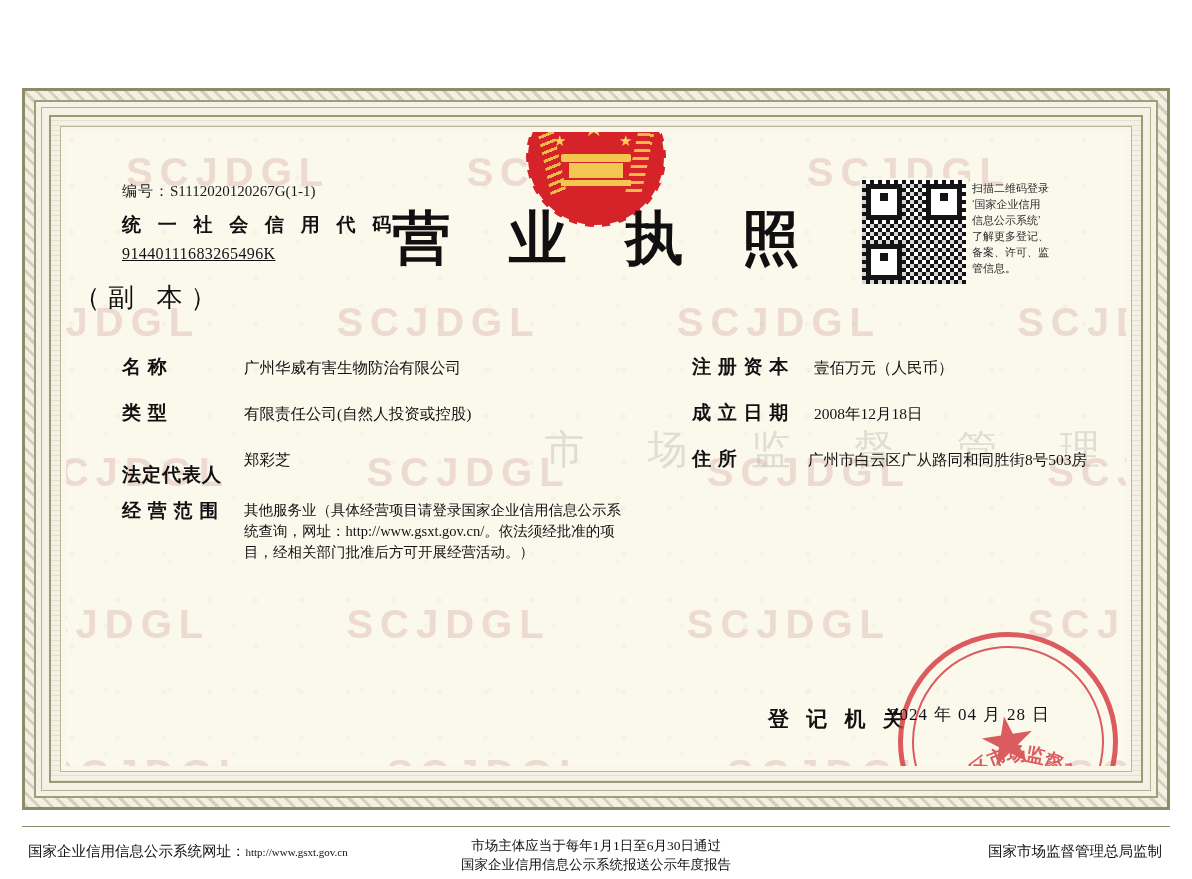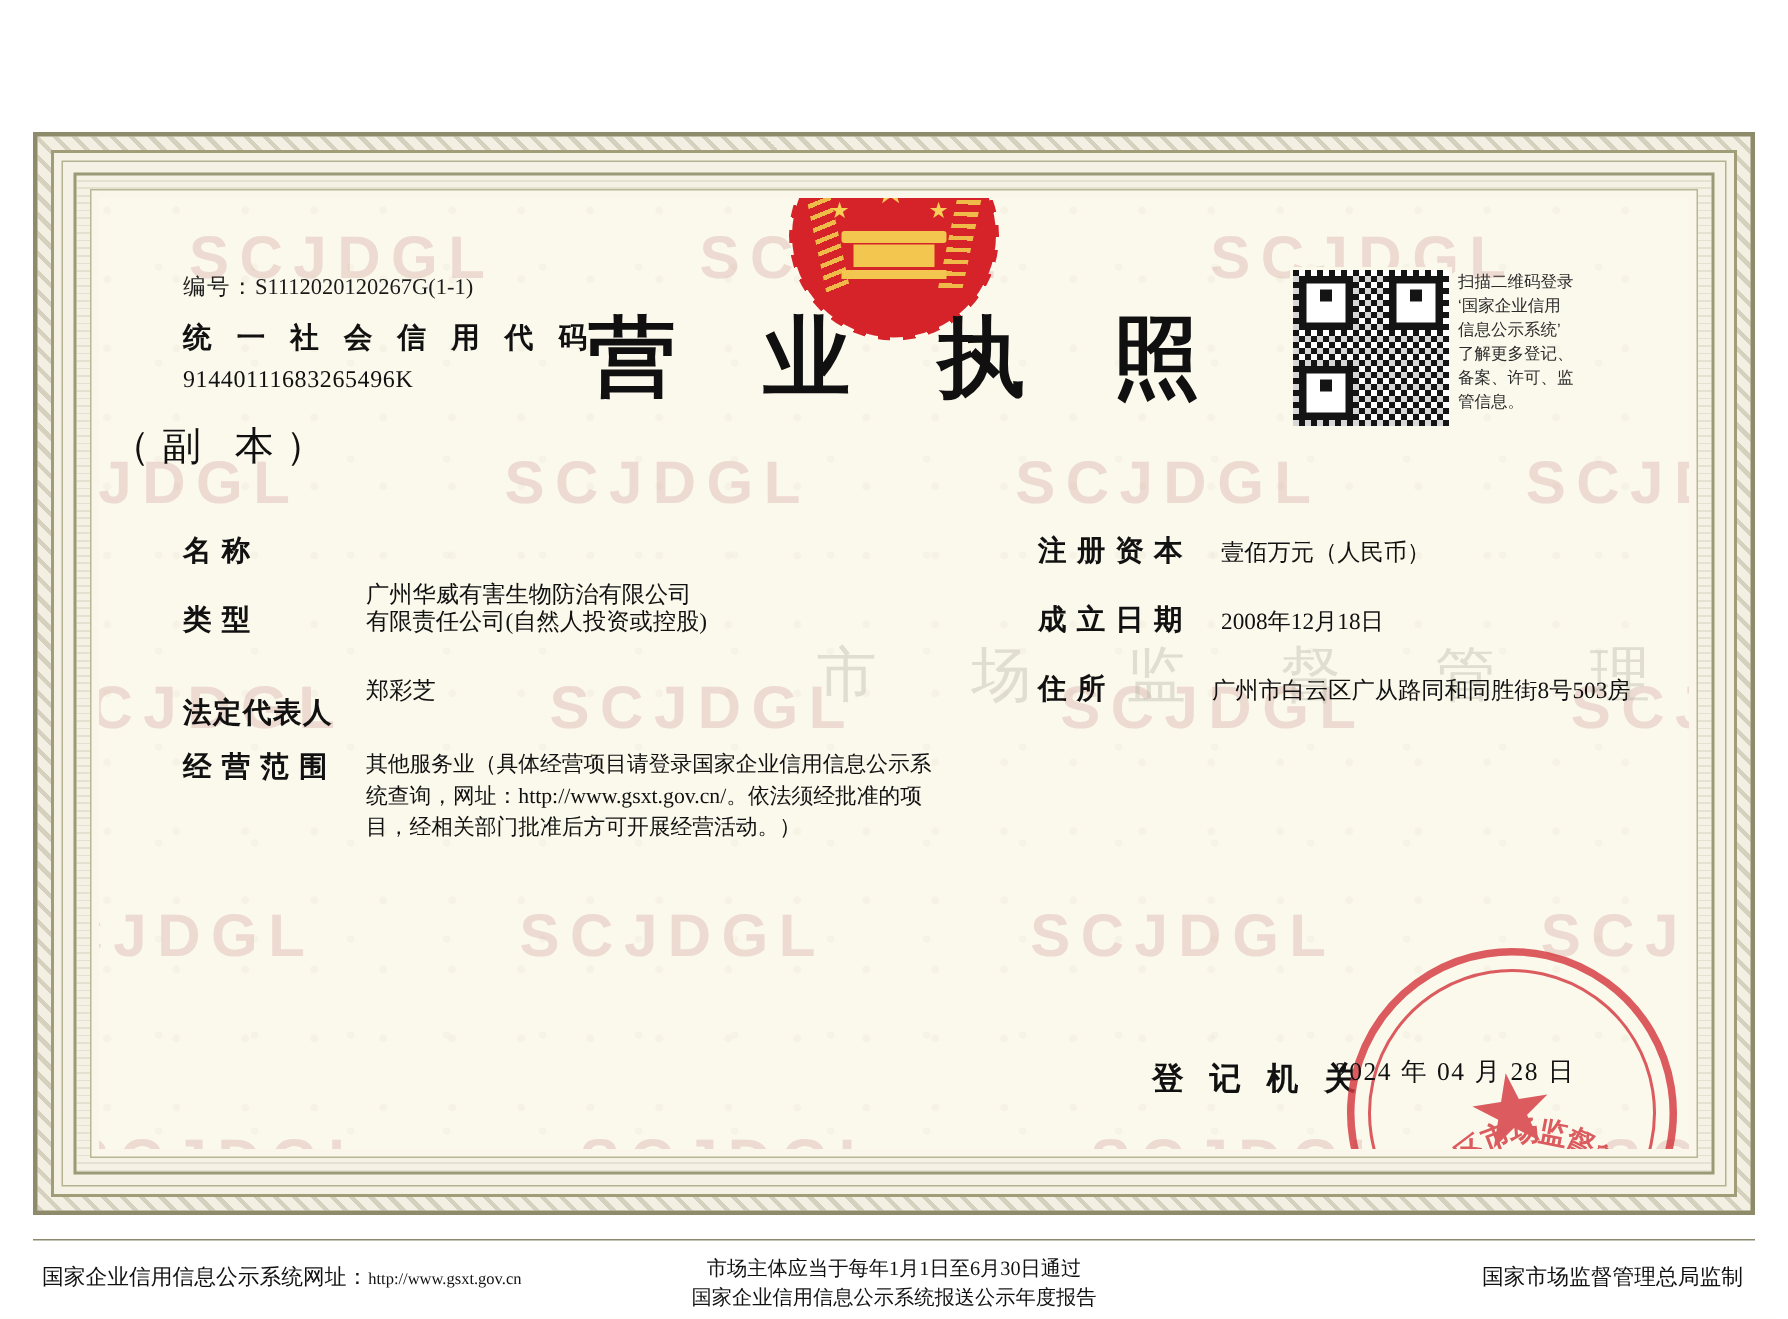--- a/index.html
+++ b/index.html
@@ -213,20 +213,21 @@
     white-space: nowrap;
   }
   .usci-value {
     position: absolute;
     left: 56px;
     top: 113px;
     font-size: 16px;
     letter-spacing: 0.4px;
     color: #111;
     white-space: nowrap;
+    text-decoration: underline;
   }
   .big-title {
     position: absolute;
     left: 0; right: 0;
     top: 68px;
     text-align: center;
     font-size: 58px;
     font-weight: 700;
     letter-spacing: 22px;
     color: #101010;
@@ -514,21 +515,21 @@
 ‘国家企业信用
 信息公示系统’
 了解更多登记、
 备案、许可、监
 管信息。</div>
     </div>
 
     <div class="fields">
 
       <div class="f-label" style="left:56px; top:222px;">名        称</div>
-      <div class="f-value" style="left:178px; top:226px;margin-top:28px;">广州华威有害生物防治有限公司</div>
+      <div class="f-value" style="left:178px; top:226px;">广州华威有害生物防治有限公司</div>
 
       <div class="f-label" style="left:56px; top:268px;">类        型</div>
       <div class="f-value" style="left:178px; top:272px;">有限责任公司(自然人投资或控股)</div>
 
       <div class="f-label" style="left:56px; top:314px;margin-top:16px;">法定代表人</div>
       <div class="f-value" style="left:178px; top:318px;">郑彩芝</div>
 
       <div class="f-label" style="left:56px; top:366px;">经 营 范 围</div>
       <div class="f-value multi" style="left:178px; top:368px; width:390px;">其他服务业（具体经营项目请登录国家企业信用信息公示系统查询，网址：http://www.gsxt.gov.cn/。依法须经批准的项目，经相关部门批准后方可开展经营活动。）</div>
 

